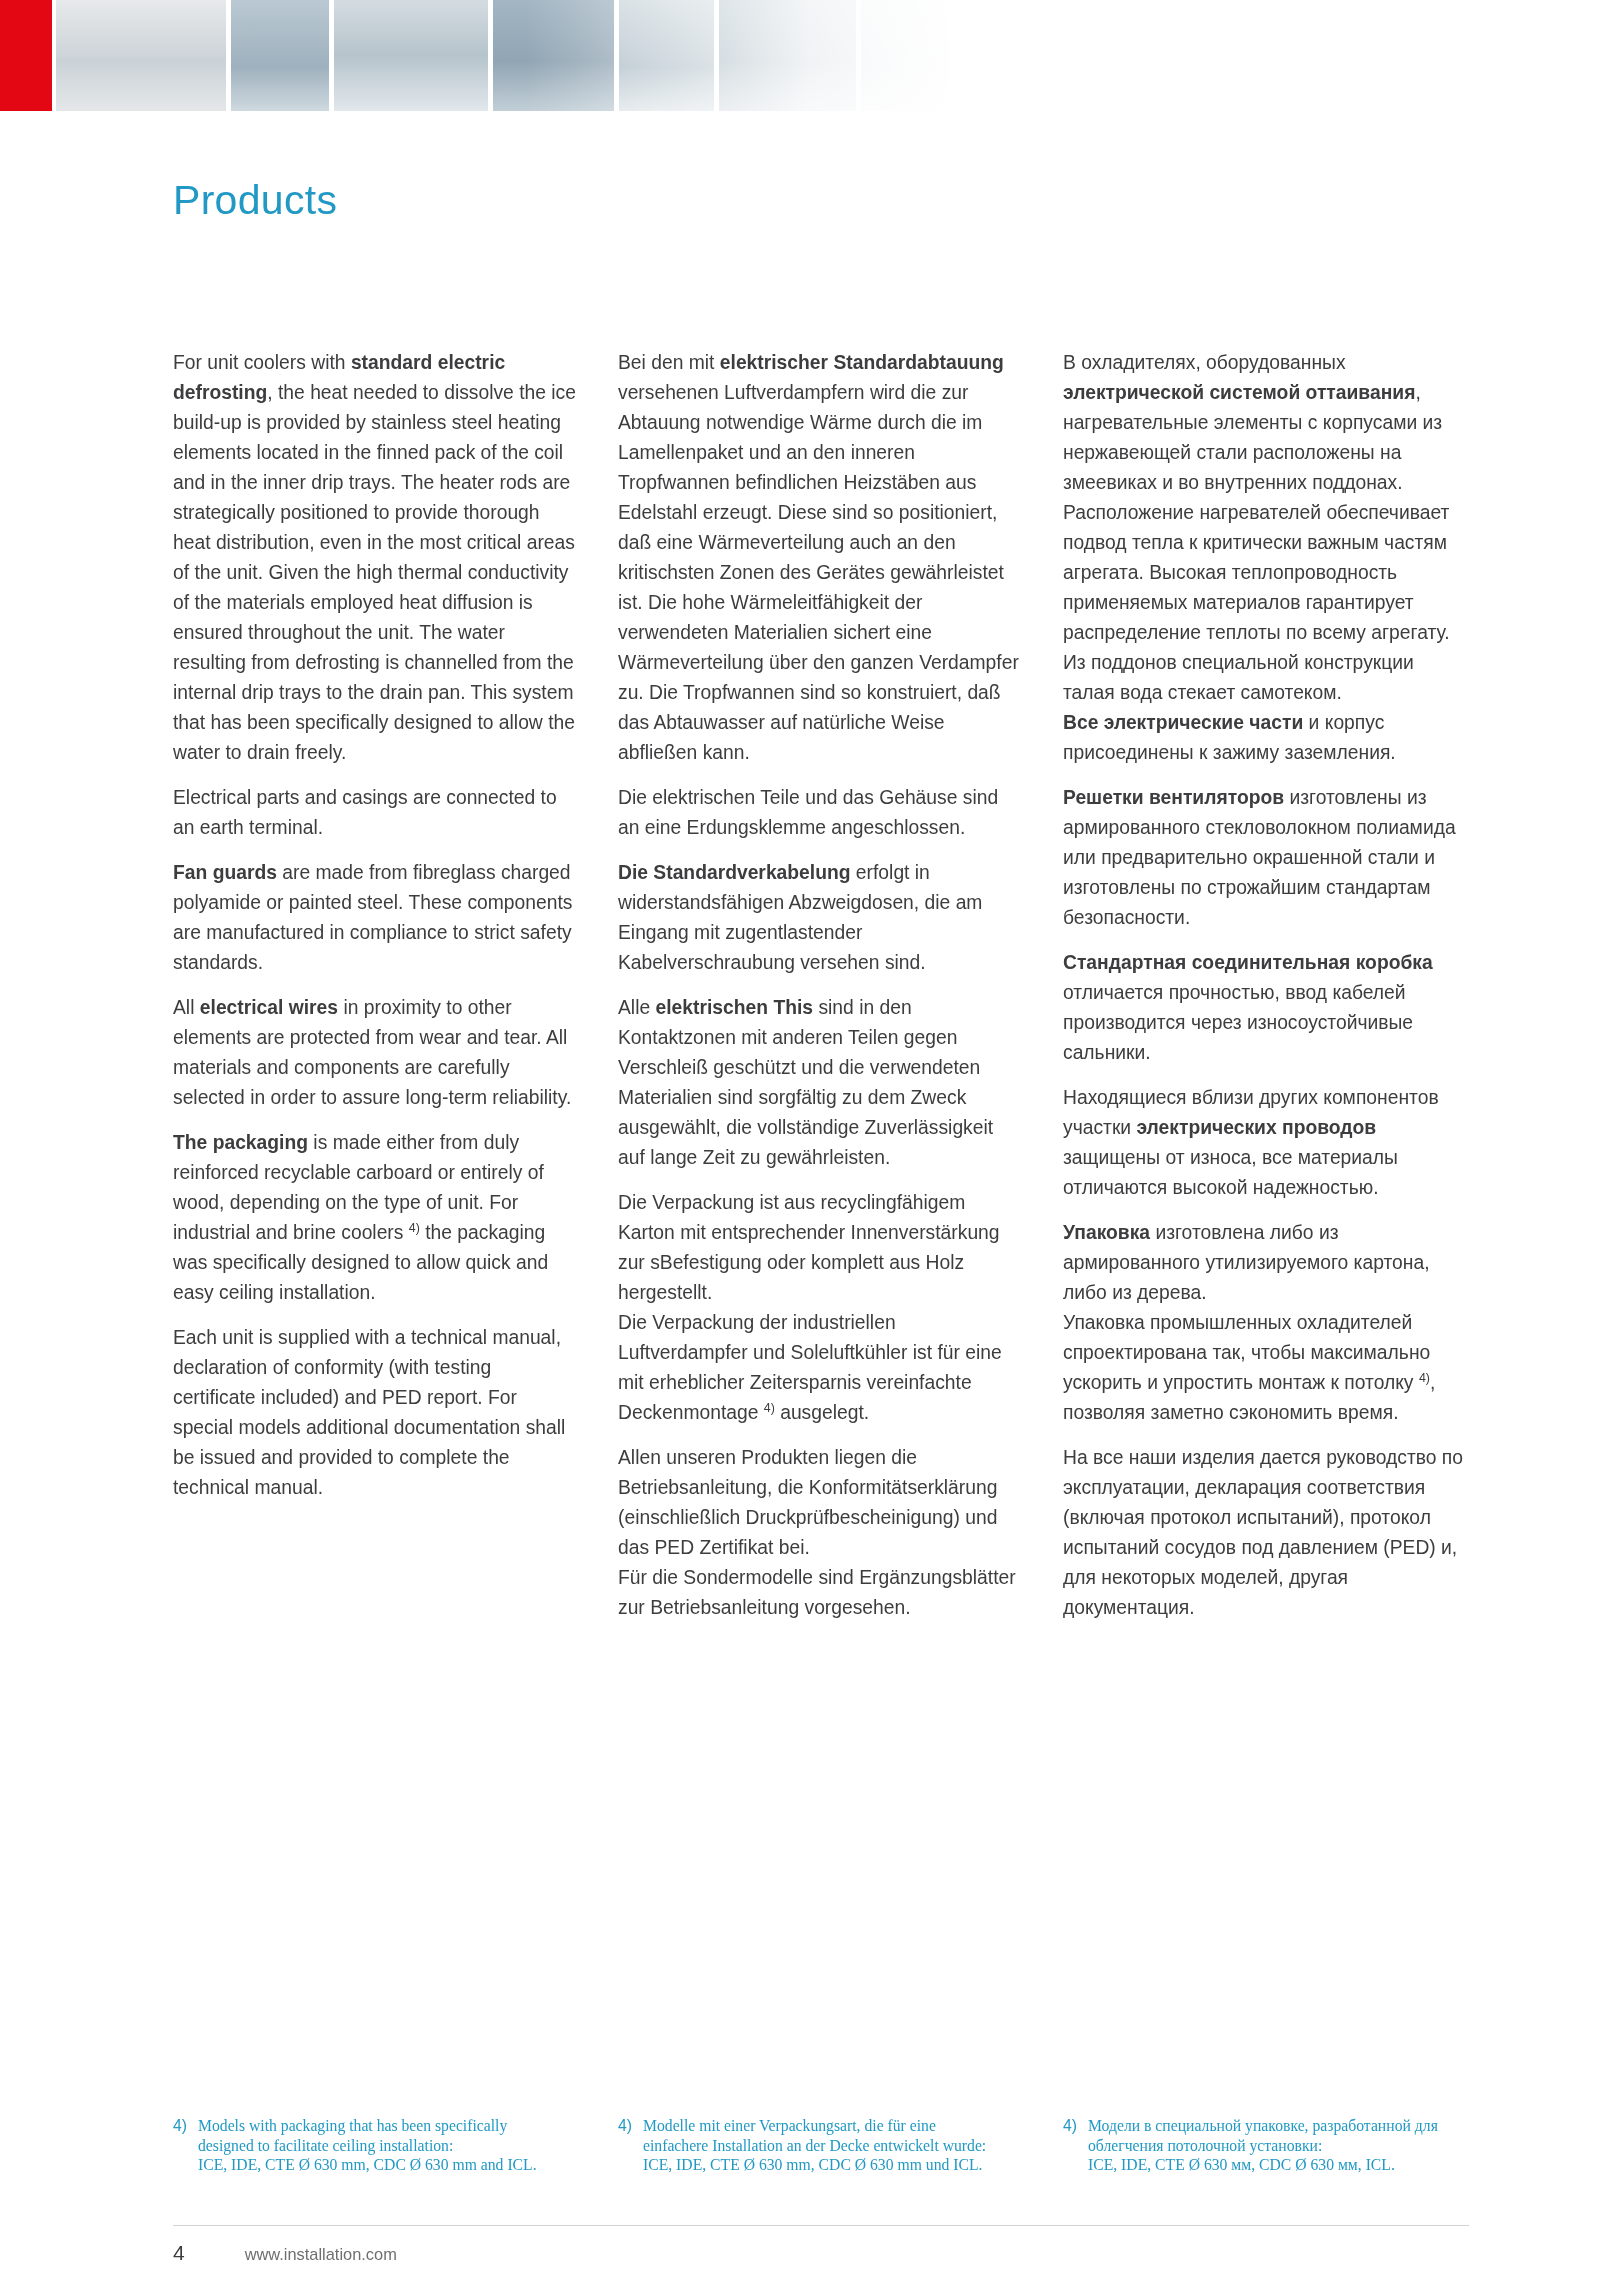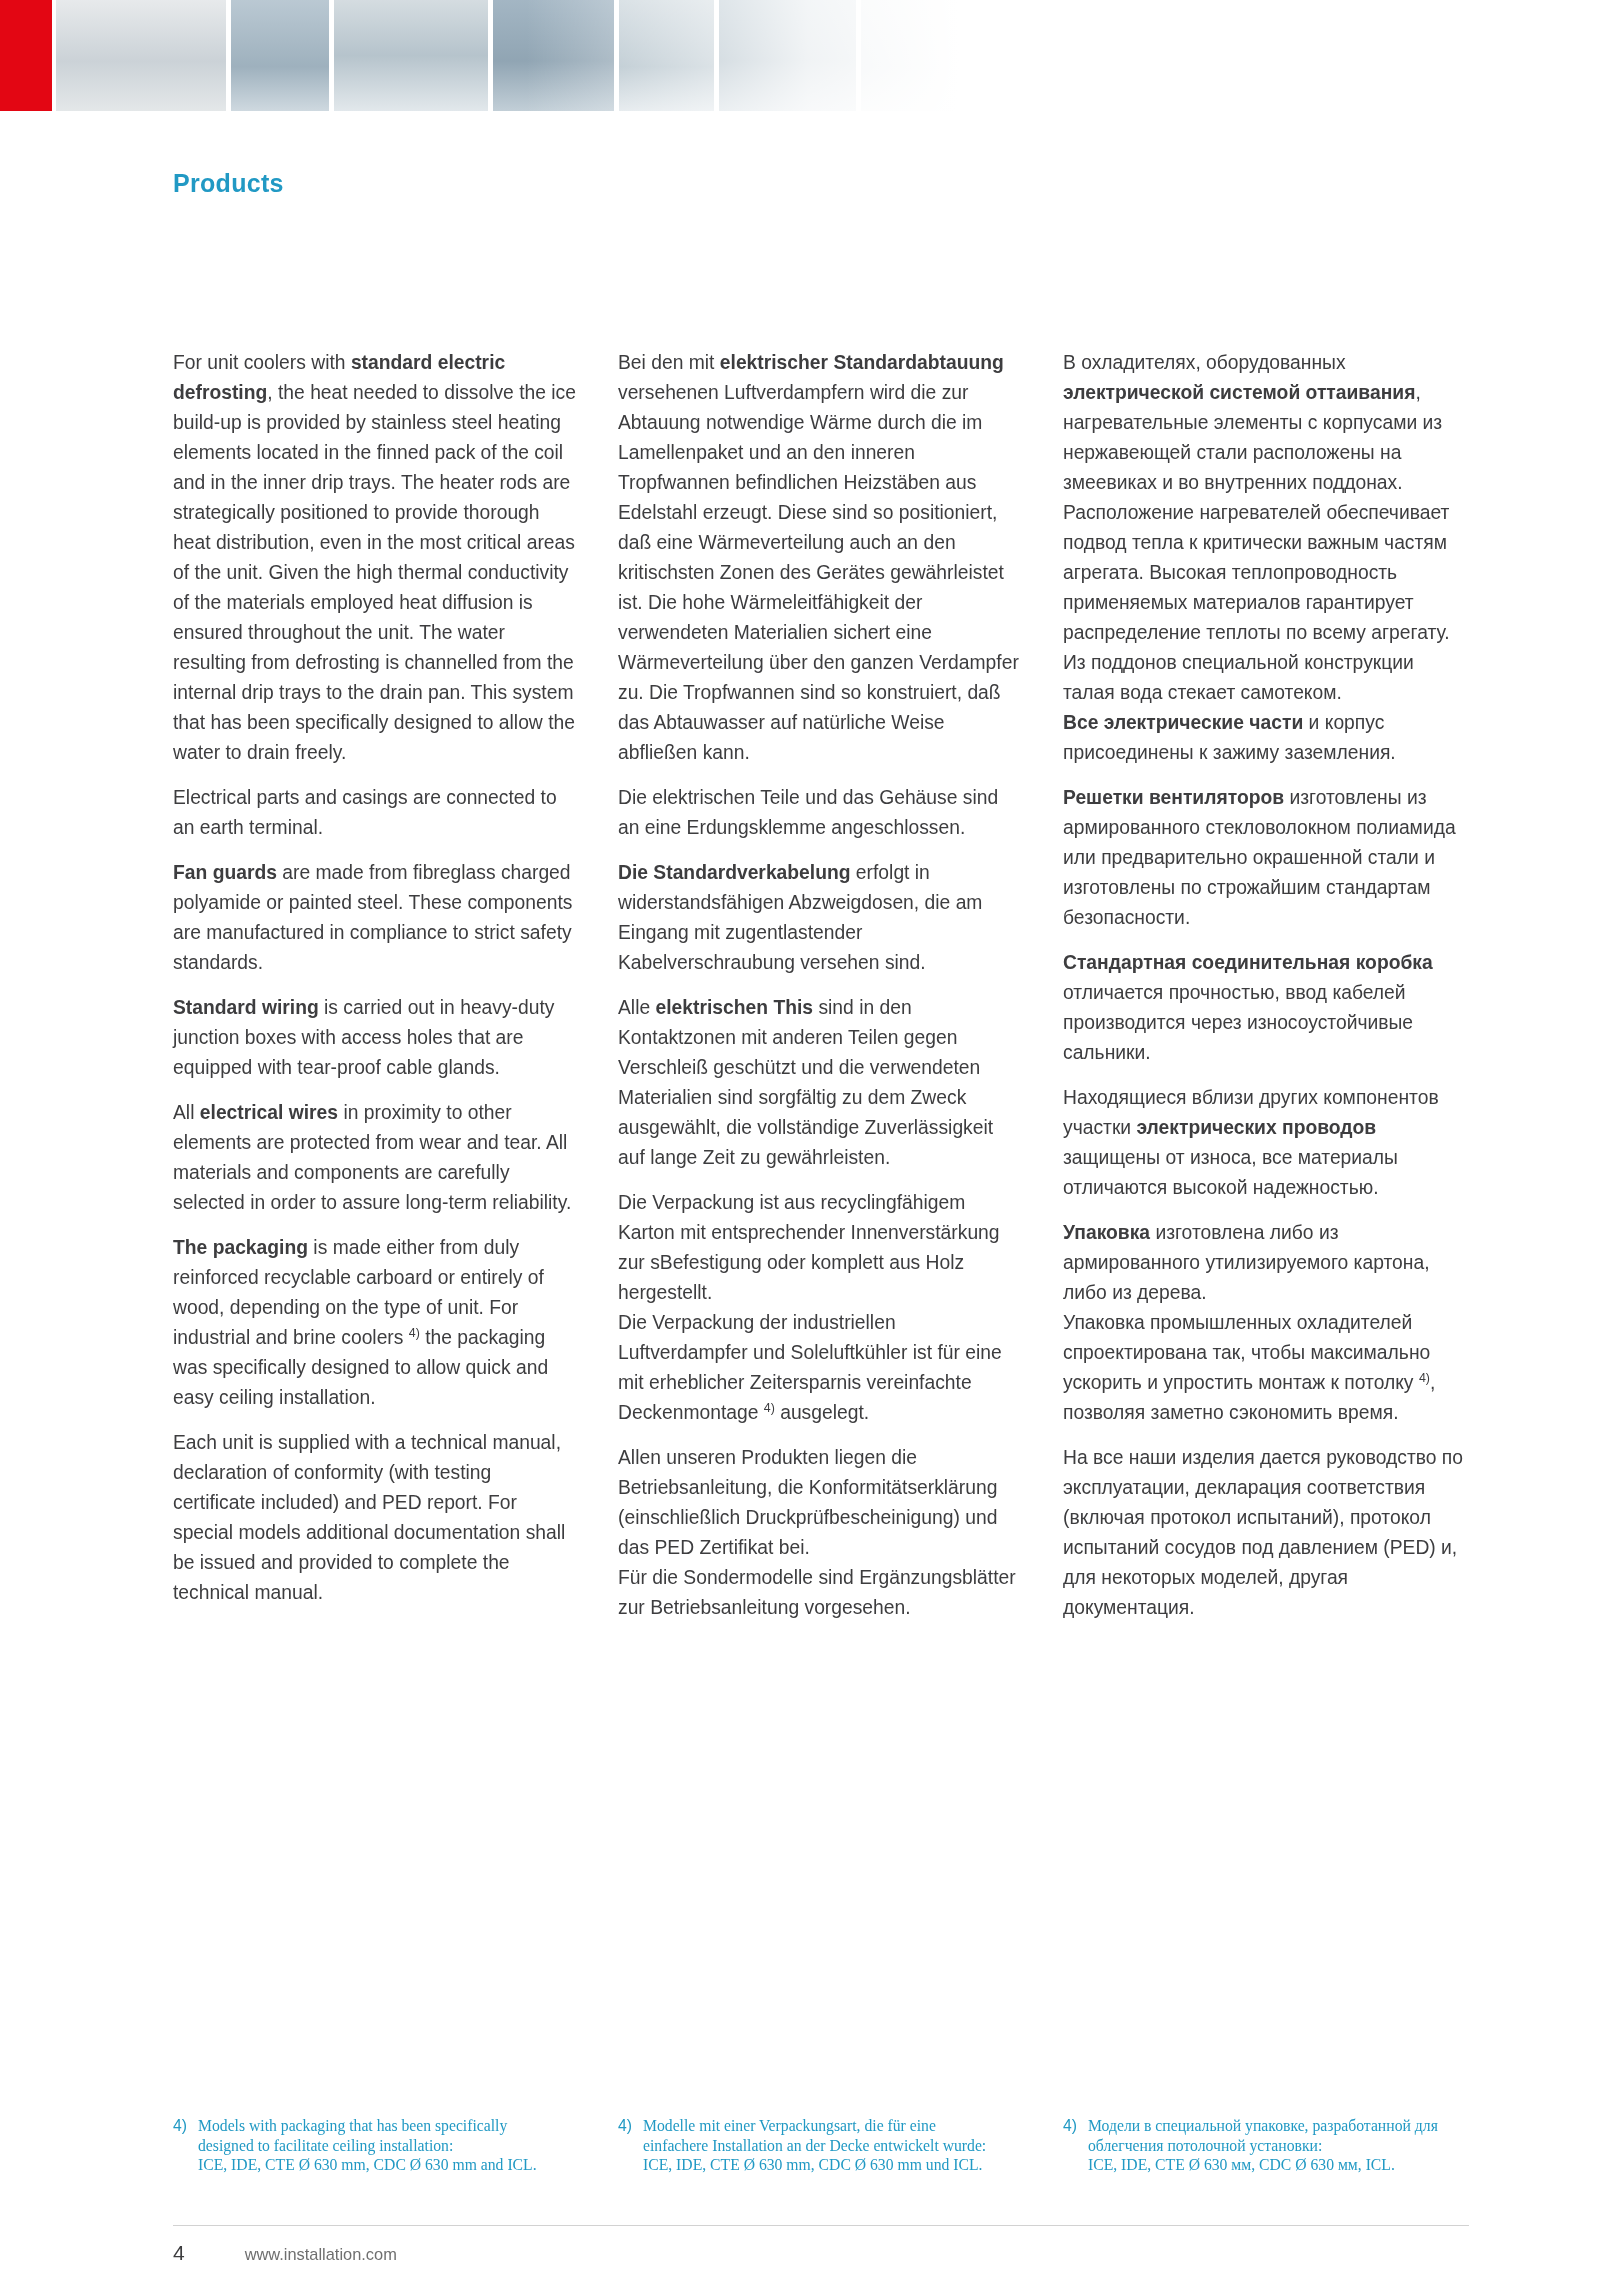--- a/index.html
+++ b/index.html
@@ -23,22 +23,22 @@
   .photo.p3 { width:154px; background:linear-gradient(180deg,#cdd6db 0%,#a9b9c3 50%,#dde4e8 100%); }
   .photo.p4 { width:121px; background:linear-gradient(180deg,#93a9b9 0%,#7d95a6 55%,#b7c6d0 100%); }
   .photo.p5 { width:95px; background:linear-gradient(180deg,#c3cfd6 0%,#9fb2bd 60%,#d8e0e5 100%); }
   .photo.p6 { width:137px; background:linear-gradient(180deg,#a3b6c2 0%,#8ba1af 55%,#c8d3da 100%); }
   .photo.p7 { width:98px; background:linear-gradient(180deg,#ccd6dc 0%,#b0c0ca 60%,#e2e7ea 100%); }
   .collage-fade { position:absolute; top:0; left:52%; width:48%; height:100%;
                   background:linear-gradient(90deg, rgba(255,255,255,0) 0%, rgba(255,255,255,.85) 65%, #ffffff 100%); }
 
   
   .page-title {
-    position:absolute; left:173px; top:169px;
-    font-size:25px; font-weight:700; letter-spacing:0.3px;
+    position:absolute; left:173px; top:177px;
+    font-size:41px; font-weight:400; letter-spacing:0.3px;
     color:var(--accent,#2199c4);
   }
 
   
   .columns { position:absolute; left:173px; top:348px; width:1296px; display:flex; gap:40px; }
   .col { width:405px; font-size:19.3px; line-height:30px; color:var(--text,#3d3d3f); }
   .para { margin:0 0 15px 0; }
   .para:last-child { margin-bottom:0; }
   .para .b { font-weight:bold; }
   .para sup { font-size:12.4px; vertical-align:super; line-height:0; }
@@ -75,21 +75,20 @@
     </div>
   </header>
 
   <h1 class="page-title">Products</h1>
 
   <main class="columns">
     <section class="col">
         <p class="para"><span>For unit coolers with </span><span class="b">standard electric defrosting</span><span>, the heat needed to dissolve the ice build-up is provided by stainless steel heating elements located in the finned pack of the coil and in the inner drip trays. The heater rods are strategically positioned to provide thorough heat distribution, even in the most critical areas of the unit. Given the high thermal conductivity of the materials employed heat diffusion is ensured throughout the unit. The water resulting from defrosting is channelled from the internal drip trays to the drain pan. This system that has been specifically designed to allow the water to drain freely.</span></p>
         <p class="para"><span>Electrical parts and casings are connected to an earth terminal.</span></p>
         <p class="para"><span class="b">Fan guards</span><span> are made from fibreglass charged polyamide or painted steel. These components are manufactured in compliance to strict safety standards.</span></p>
-        <p class="para"><span class="b">Standard wiring</span><span> is carried out in heavy-duty junction boxes with access holes that are equipped with tear-proof cable glands.</span></p>
         <p class="para"><span>All </span><span class="b">electrical wires</span><span> in proximity to other elements are protected from wear and tear. All materials and components are carefully selected in order to assure long-term reliability.</span></p>
         <p class="para"><span class="b">The packaging</span><span> is made either from duly reinforced recyclable carboard or entirely of wood, depending on the type of unit. For industrial and brine coolers </span><sup>4)</sup><span> the packaging was specifically designed to allow quick and easy ceiling installation.</span></p>
         <p class="para"><span>Each unit is supplied with a technical manual, declaration of conformity (with testing certificate included) and PED report. For special models additional documentation shall be issued and provided to complete the technical manual.</span></p>
       </section>
     <section class="col">
         <p class="para"><span>Bei den mit </span><span class="b">elektrischer Standardabtauung</span><span> versehenen Luftverdampfern wird die zur Abtauung notwendige Wärme durch die im Lamellenpaket und an den inneren Tropfwannen befindlichen Heizstäben aus Edelstahl erzeugt. Diese sind so positioniert, daß eine Wärmeverteilung auch an den kritischsten Zonen des Gerätes gewährleistet ist. Die hohe Wärmeleitfähigkeit der verwendeten Materialien sichert eine Wärmeverteilung über den ganzen Verdampfer zu. Die Tropfwannen sind so konstruiert, daß das Abtauwasser auf natürliche Weise abfließen kann.</span></p>
         <p class="para"><span>Die elektrischen Teile und das Gehäuse sind an eine Erdungsklemme angeschlossen.</span></p>
         <p class="para"><span class="b">Die Standardverkabelung</span><span> erfolgt in widerstandsfähigen Abzweigdosen, die am Eingang mit zugentlastender Kabelverschraubung versehen sind.</span></p>
         <p class="para"><span>Alle </span><span class="b">elektrischen This</span><span> sind in den Kontaktzonen mit anderen Teilen gegen Verschleiß geschützt und die verwendeten Materialien sind sorgfältig zu dem Zweck ausgewählt, die vollständige Zuverlässigkeit auf lange Zeit zu gewährleisten.</span></p>
         <p class="para"><span>Die Verpackung ist aus recyclingfähigem Karton mit entsprechender Innenverstärkung zur sBefestigung oder komplett aus Holz hergestellt.</span><br><span>Die Verpackung der industriellen Luftverdampfer und Soleluftkühler ist für eine mit erheblicher Zeitersparnis vereinfachte Deckenmontage </span><sup>4)</sup><span> ausgelegt.</span></p>

